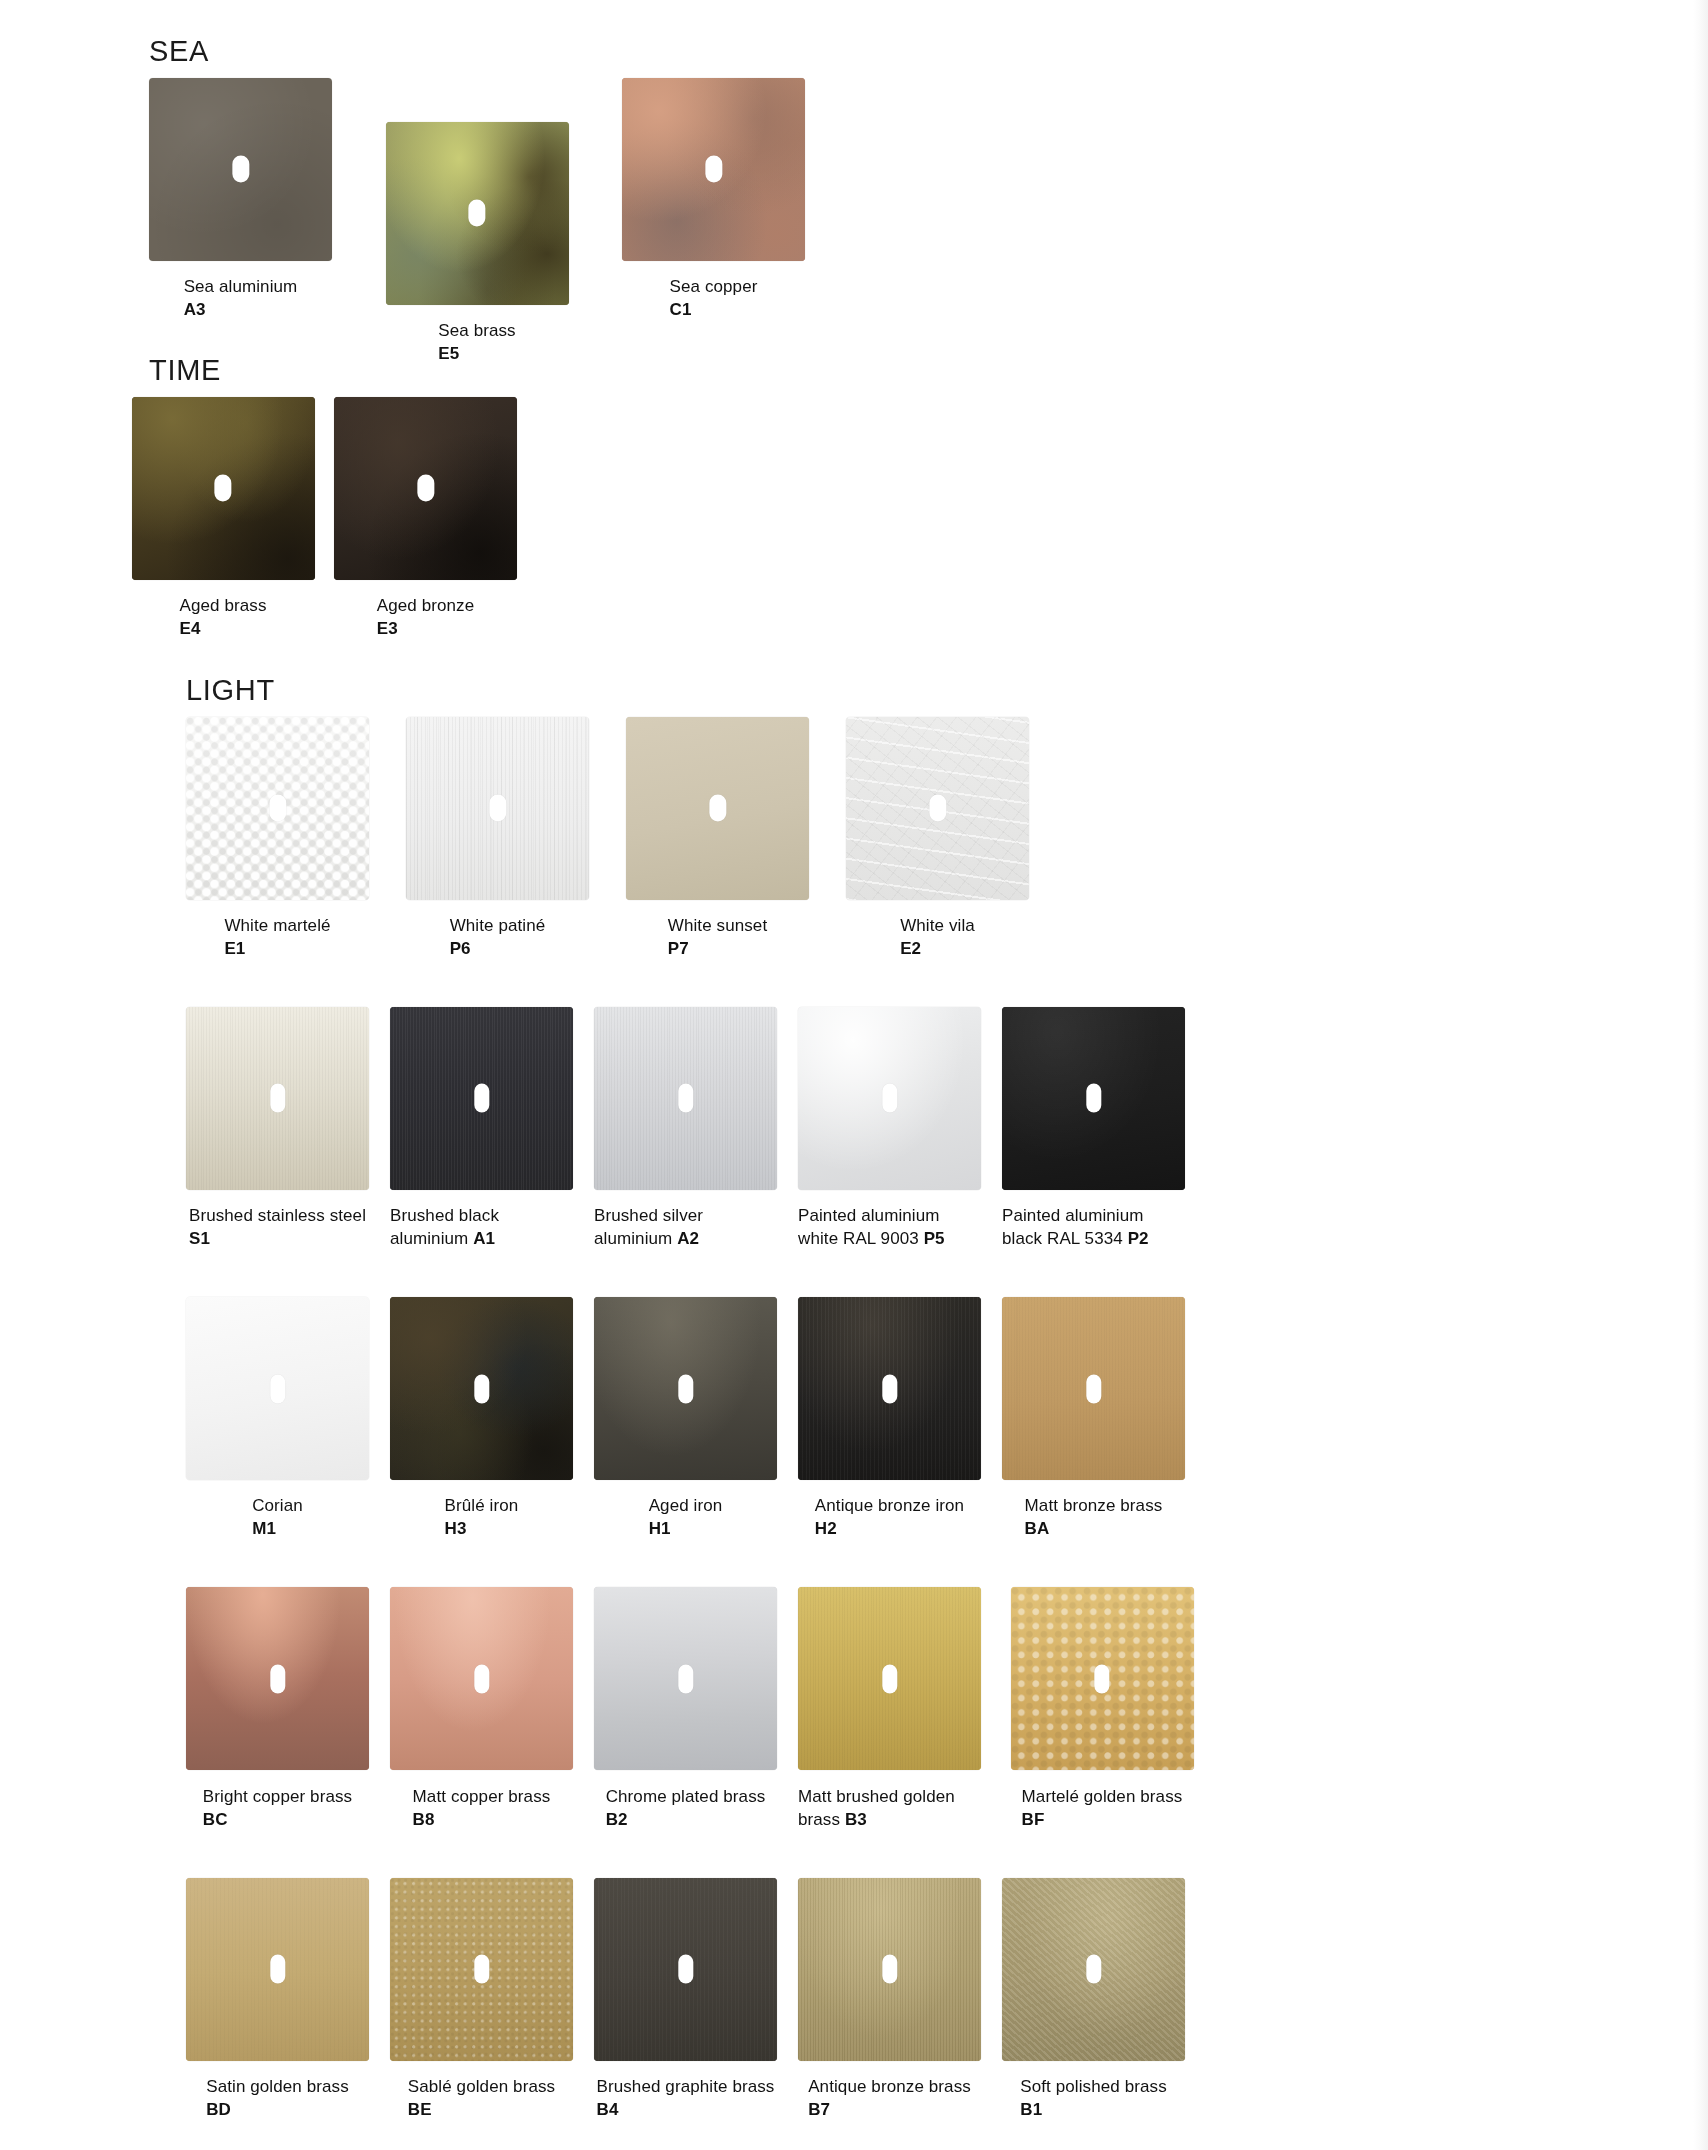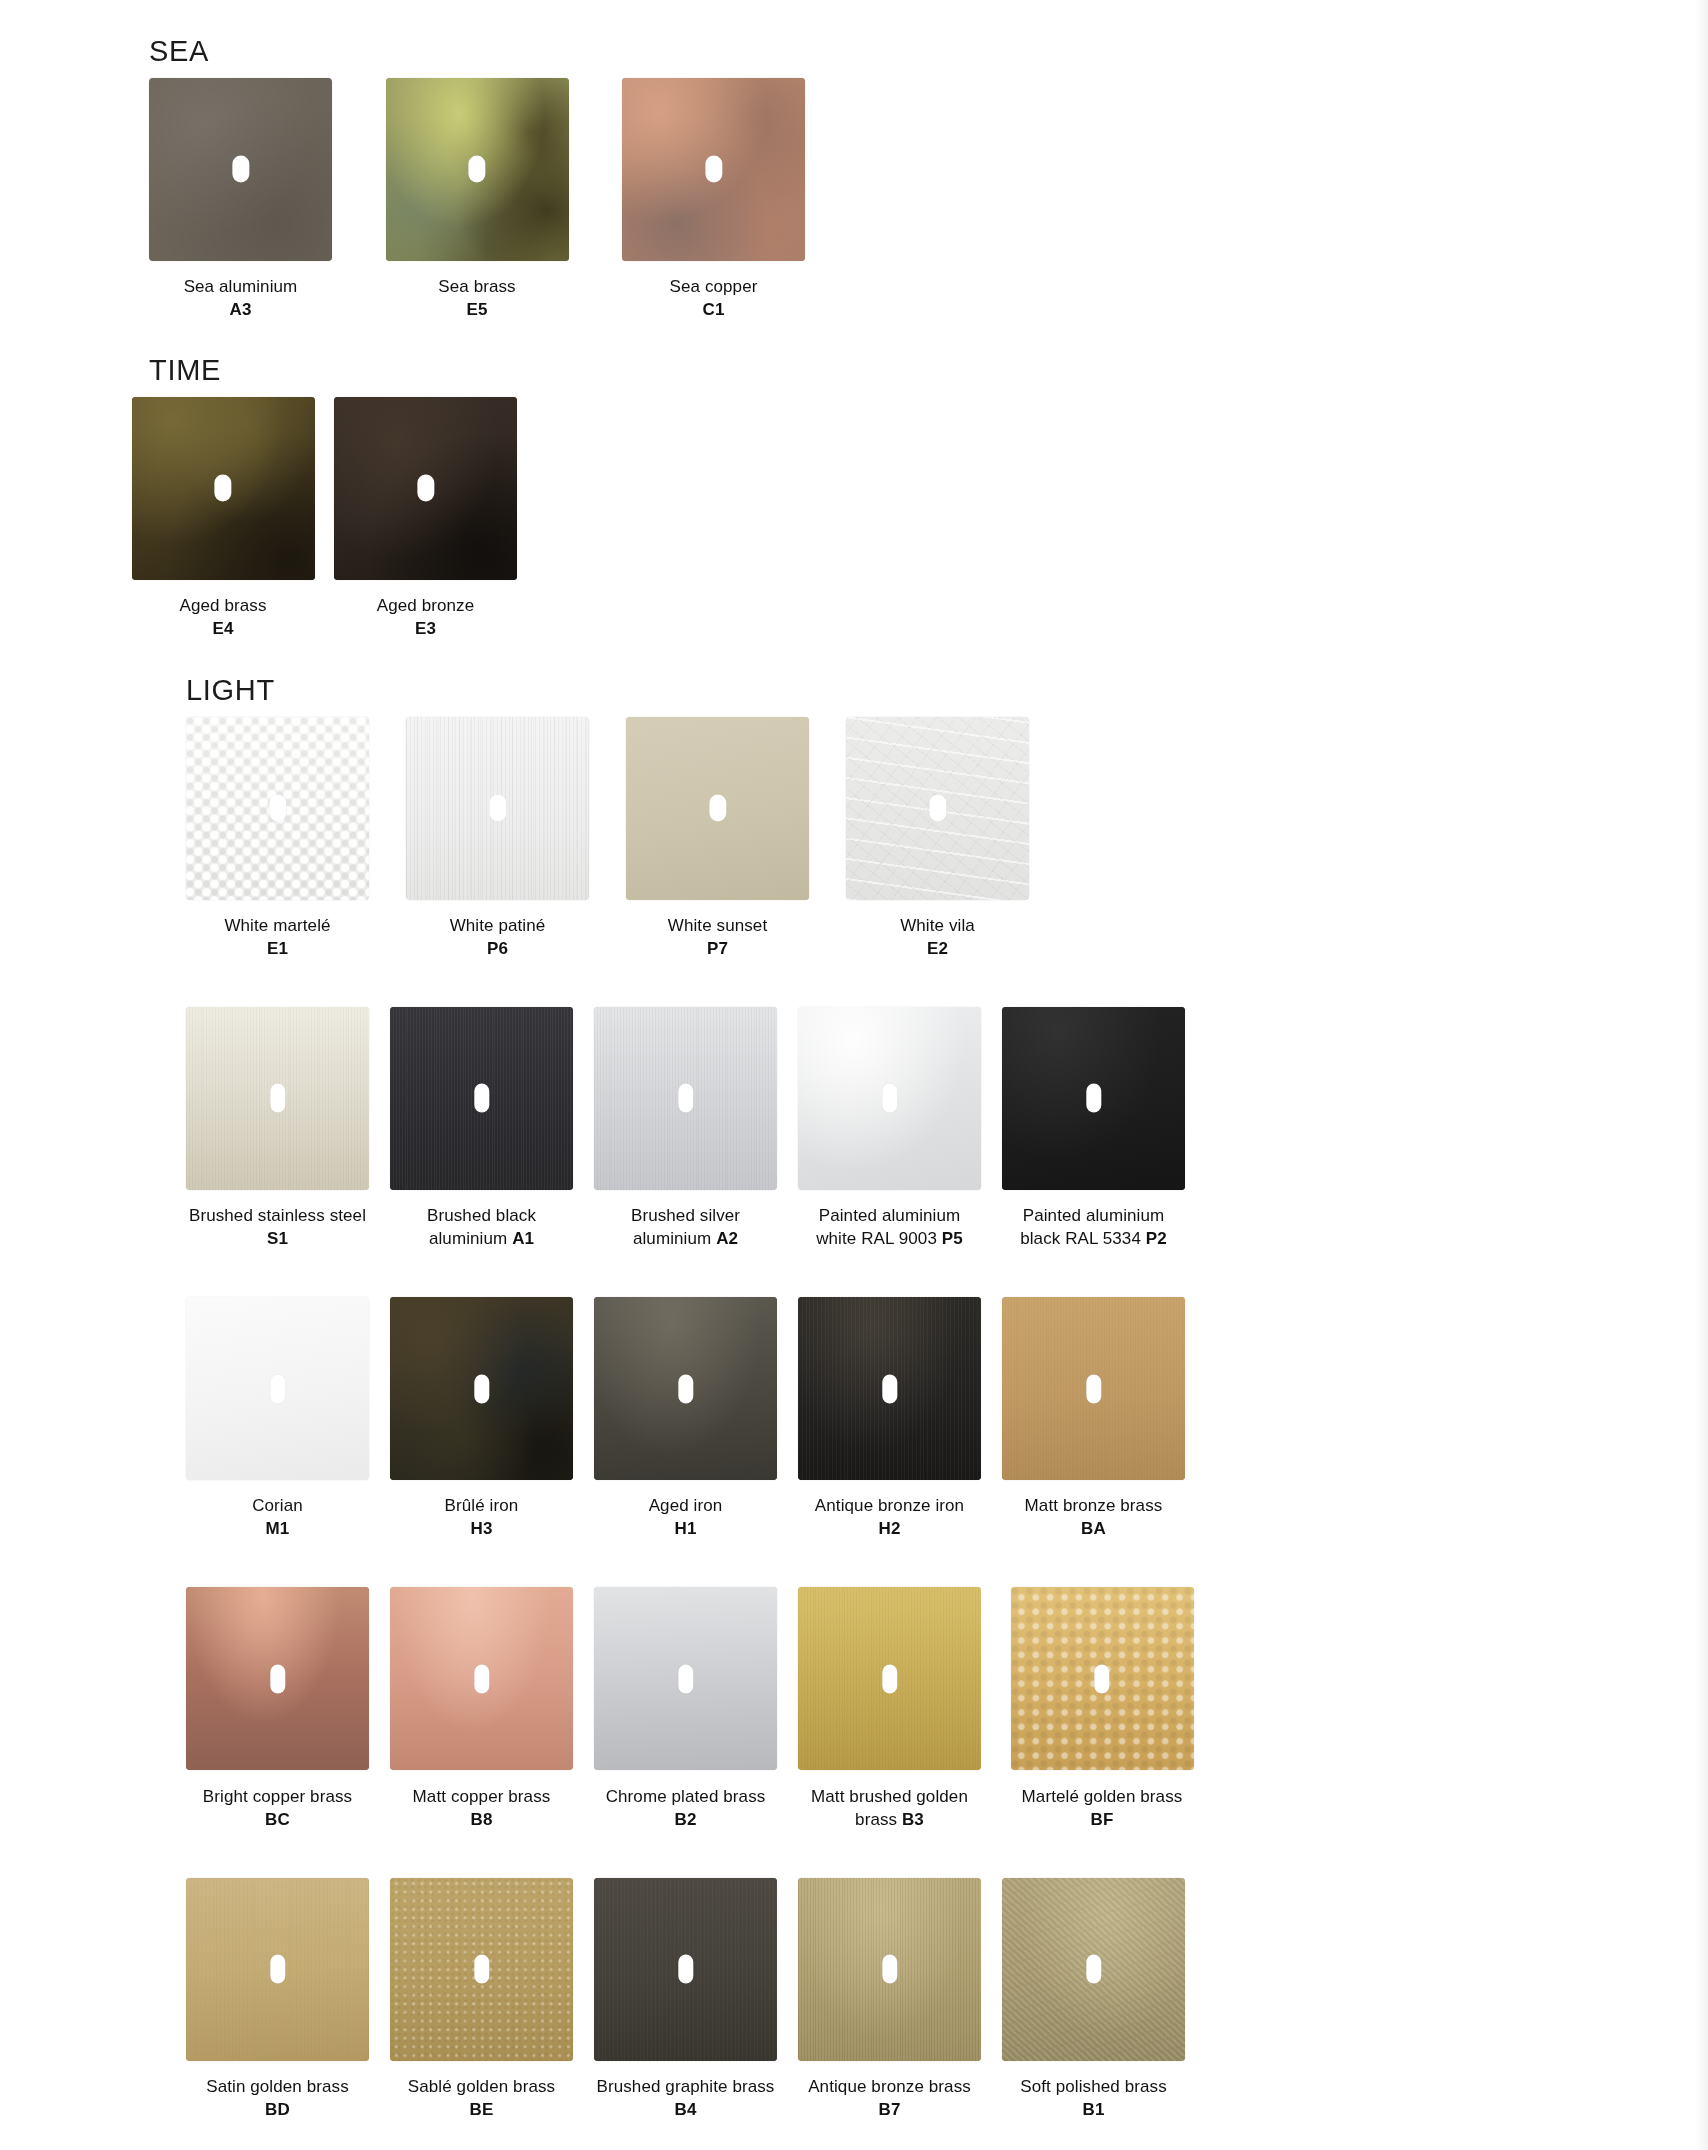--- a/index.html
+++ b/index.html
@@ -68,21 +68,20 @@
     left: 50%;
     top: 50%;
     transform: translate(-50%,-50%);
     background: #ffffff;
     border-radius: 960px;
     box-shadow: 0 0 1px rgba(0,0,0,0.12);
   }
 
   .caption {
     margin-top: 15.4px;
-    text-align: center;
     font-size: 17px;
     line-height: 1.35;
     color: #121212;
     font-weight: 400;
     letter-spacing: 0.1px;
   }
   .caption .code {
     font-weight: 700;
   }
   .caption .code.block { display: block; }
@@ -98,21 +97,21 @@
           <div class="swatch-cell" style="width: 183px;">
             <div class="plate" style="width: 183px; height: 183px;">
               <div class="tex" style="background:#6b6459;
      background-image:
        radial-gradient(circle at 30% 25%, rgba(255,255,255,.08), transparent 60%),
        radial-gradient(circle at 70% 80%, rgba(0,0,0,.12), transparent 65%);"></div>
               <div class="hole" style="width: 17.3px; height: 27px;"></div>
             </div>
             <div class="caption"><span>Sea aluminium</span><span class="code block">A3</span></div>
           </div>
-          <div class="swatch-cell" style="width: 216px;">
+          <div class="swatch-cell" style="width: 216px; margin-top: 44px;">
             <div class="plate" style="width: 183px; height: 183px;">
               <div class="tex" style="background:#8e9057;
      background-image:
        radial-gradient(ellipse at 40% 20%, rgba(204,208,120,.95), transparent 55%),
        radial-gradient(ellipse at 78% 30%, rgba(62,52,26,.85), transparent 42%),
        radial-gradient(ellipse at 88% 72%, rgba(52,44,22,.8), transparent 40%),
        radial-gradient(ellipse at 18% 72%, rgba(118,132,104,.8), transparent 52%),
        radial-gradient(ellipse at 55% 92%, rgba(70,64,34,.7), transparent 48%),
        linear-gradient(150deg, #9a9c63 0%, #8b8f55 45%, #6e6e3c 100%);"></div>
               <div class="hole" style="width: 17.3px; height: 27px;"></div>

